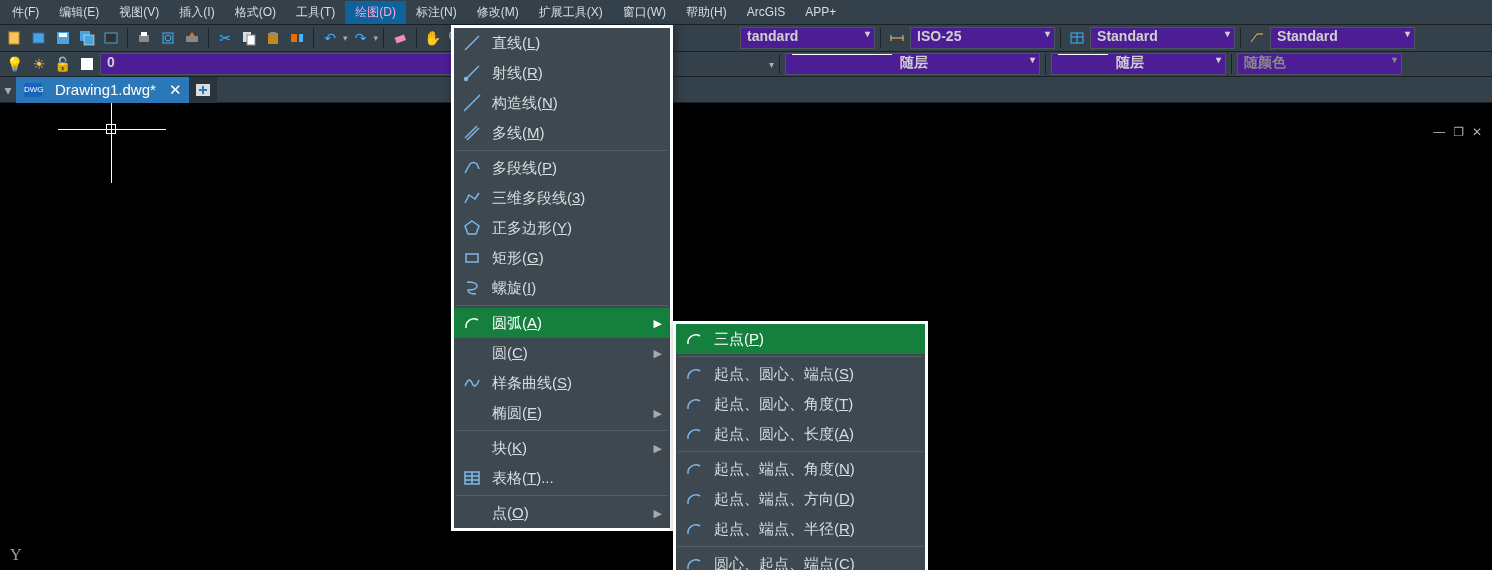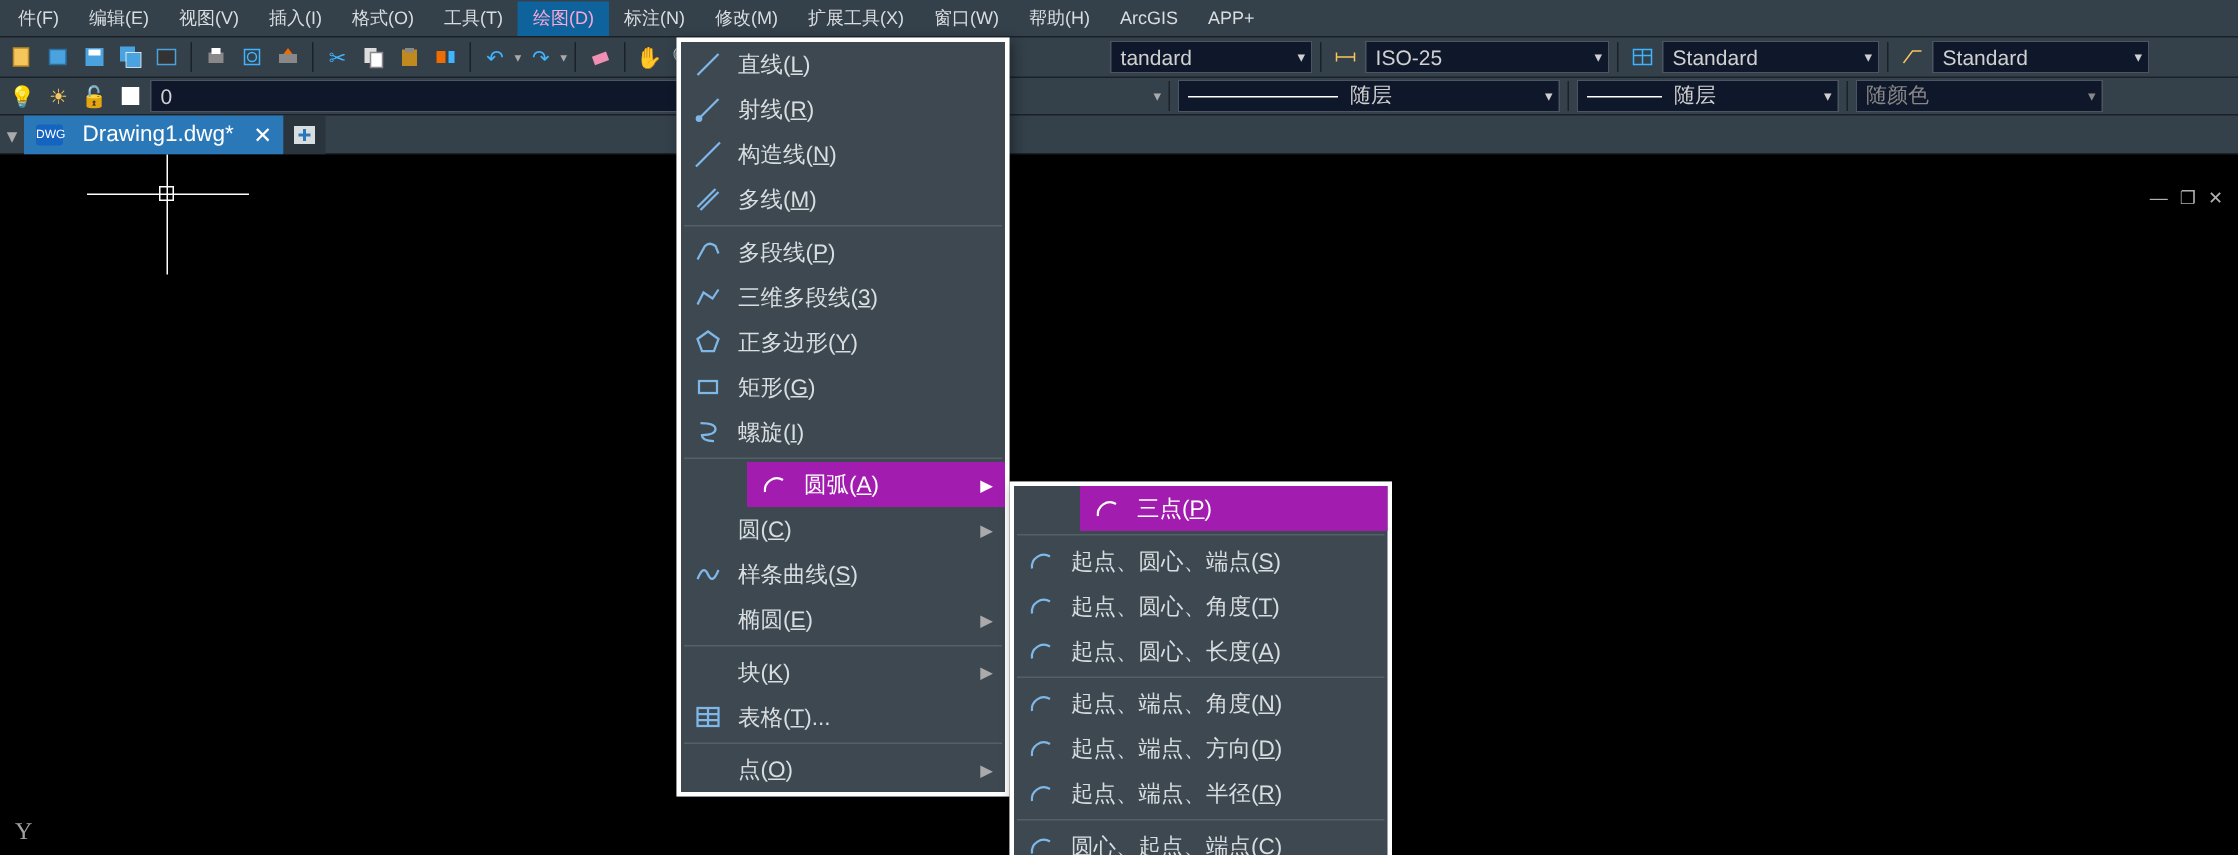--- a/index.html
+++ b/index.html
@@ -8,21 +8,21 @@
 
 .menubar { height: 25px; background: #34404a; display: flex; align-items: center; padding: 0 2px; border-bottom: 1px solid #1a2228; }
 .menu-item { padding: 3px 10px; color: #d8dde0; cursor: pointer; font-size: 12px; }
 .menu-item.active { background: #0e639c; color: #f9a8d4; }
 
 
 .toolbar-row { height: 27px; background: #34404a; display: flex; align-items: center; padding: 0 4px; border-bottom: 1px solid #1a2228; gap: 2px; }
 .tb-btn { width: 22px; height: 22px; display: flex; align-items: center; justify-content: center; cursor: pointer; }
 .tb-sep { width: 1px; height: 20px; background: #1a2228; margin: 0 3px; }
 
-.dropdown { background: #0f172a; border: 1px solid #4a5560; height: 22px; display: flex; align-items: center; padding: 0 6px; color: #d0d0d0; font-size: 14px; position: relative; font-family: "Courier New", monospace; }
+.dropdown { background: #4c1d95; border: 1px solid #4a5560; height: 22px; display: flex; padding: 0 6px; color: #d0d0d0; font-size: 14px; position: relative; font-family: "Courier New", monospace; font-weight: bold; }
 .dropdown .arrow { position: absolute; right: 4px; font-size: 10px; }
 
 
 .layer-row { height: 25px; background: #34404a; display: flex; align-items: center; padding: 0 4px; border-bottom: 1px solid #1a2228; gap: 2px; }
 
 
 .tab-bar { height: 26px; background: #34404a; display: flex; align-items: center; border-bottom: 1px solid #1a2228; }
 .tab-dropdown { width: 16px; height: 26px; display:flex; align-items:center; justify-content:center; color:#aaa; }
 .file-tab { background: #2a78b8; height: 26px; display: flex; align-items: center; padding: 0 8px; gap: 13px; color: #fff; font-family: "Courier New", monospace; font-size: 15px; }
 .file-tab .close { cursor: pointer; color: #fff; }
@@ -35,21 +35,21 @@
 .crosshair-v { position:absolute; background:#fff; width:1px; }
 .crosshair-box { position:absolute; border:1px solid #fff; width:10px; height:10px; }
 .axis-label { position:absolute; color:#a0a0a0; font-size:16px; font-family:serif; }
 
 
 .win-controls { position:absolute; top: 22px; right: 10px; display:flex; gap:8px; color:#b0b0b0; font-size:12px; }
 
 
 .menu-panel { position:absolute; background:#3d4850; border:3px solid #ffffff; min-width:220px; box-shadow:2px 2px 8px rgba(0,0,0,0.4); }
 .menu-entry { height:30px; display:flex; align-items:center; padding:0 8px; gap:10px; color:#d8dde0; font-size:15px; cursor:pointer; position:relative; }
-.menu-entry.hl { background:#a21caf; color:#fff;margin-left:44px; }
+.menu-entry.hl { background:#15803d; color:#fff; }
 .menu-entry .mi-text { flex:1; }
 .menu-entry .mi-arrow { font-size:11px; color:#aaa; }
 .menu-entry.hl .mi-arrow { color:#fff; }
 .menu-divider { height:1px; background:#556066; margin:2px 2px; }
 .mi-icon { width:20px; height:20px; display:flex; align-items:center; justify-content:center; }
 .mi-icon svg { stroke:#7fb8e8; fill:none; stroke-width:1.5; }
 
 
 .mn { text-decoration: underline; }
 
@@ -176,21 +176,21 @@
   <div class="dropdown" style="width:135px;">
     <span>tandard</span>
       <span class="arrow">▾</span>
   </div>
   <div class="tb-sep"></div>
   <div class="tb-btn">
       <svg width="16" height="16">
         <path d="M2 8 L14 8 M2 5 L2 11 M14 5 L14 11" stroke="#f5c65b" fill="none"></path>
       </svg>
     </div>
-  <div class="dropdown" style="width:163px;">
+  <div class="dropdown" style="width:145px;">
     <span>ISO-25</span>
       <span class="arrow">▾</span>
   </div>
   <div class="tb-sep"></div>
   <div class="tb-btn">
       <svg width="16" height="16">
         <rect x="2" y="3" width="12" height="10" fill="none" stroke="#3fb4ff"></rect>
         <line x1="2" y1="7" x2="14" y2="7" stroke="#3fb4ff"></line>
         <line x1="8" y1="3" x2="8" y2="13" stroke="#3fb4ff"></line>
       </svg>

